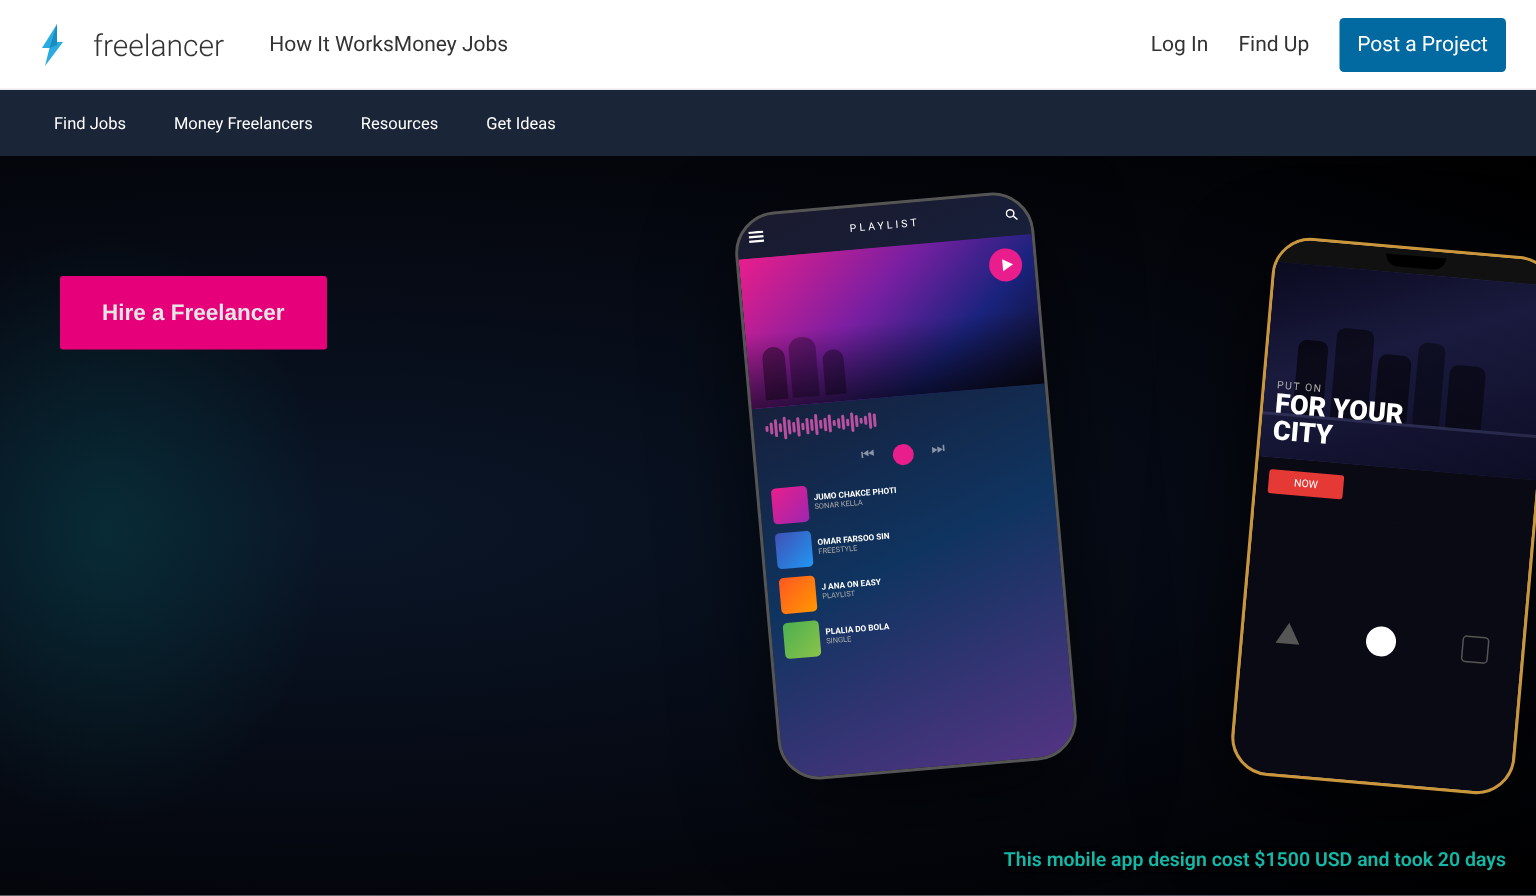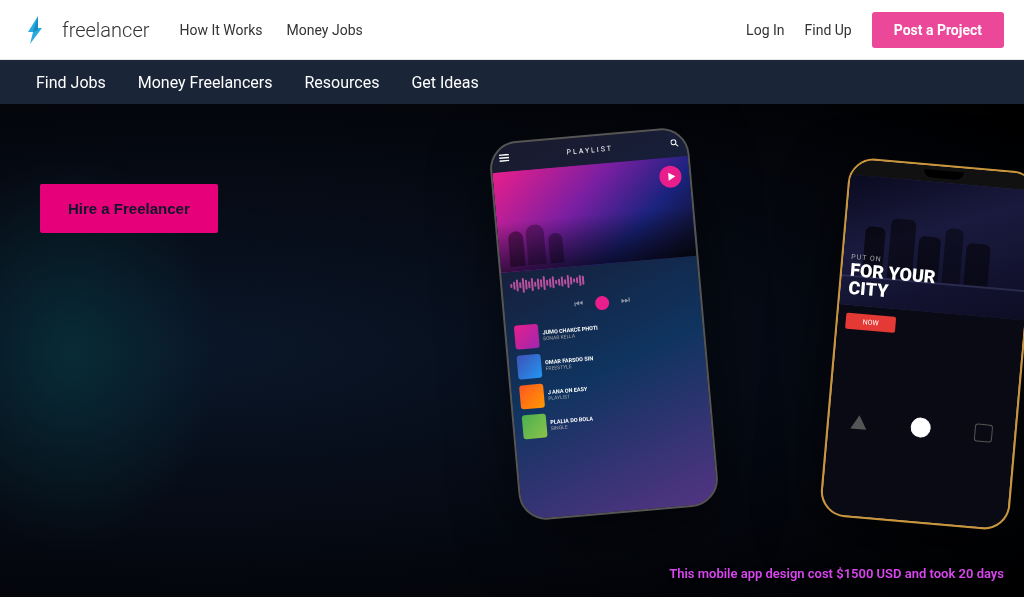--- a/index.html
+++ b/index.html
@@ -26,60 +26,59 @@
       margin-right: 6px;
     }
     .logo-text {
       font-size: 20px;
       color: #333;
       font-weight: 300;
     }
     .top-nav-links {
       display: flex;
       align-items: flex-end;
-      gap: 24px;
       flex: 1;
     }
     .top-nav-links a {
       text-decoration: none;
       color: #333;
       font-size: 14px;
     }
     .top-nav-right {
       display: flex;
       align-items: center;
       gap: 20px;
     }
     .top-nav-right a {
       text-decoration: none;
       color: #333;
       font-size: 14px;
     }
     .post-project-btn {
-      background: #ec4899;
+      background: #0369a1;
       color: #fff !important;
-      padding: 10px 22px;
+      padding: 10px 12px;
       border-radius: 3px;
       font-size: 14px;
-      font-weight: 700;
+      font-weight: 400;
       text-decoration: none;
     }
 
     
     .sec-nav {
       background: #1a2538;
       display: flex;
       align-items: center;
       padding: 0 20px;
       height: 44px;
     }
     .sec-nav a {
       color: #fff;
       text-decoration: none;
-      font-size: 16px;
+      font-size: 11px;
       padding: 0 16px;
       height: 44px;
       display: flex;
       align-items: center;
     }
 
     
     .hero {
       position: relative;
       width: 1024px;
@@ -127,21 +126,21 @@
       line-height: 1.5;
       margin-bottom: 32px;
       max-width: 380px;
     }
     .hero-buttons {
       display: flex;
       gap: 12px;
     }
     .btn-hire {
       background: #e6007a;
-      color: #0f172a;
+      color: #e5e5e5;
       padding: 16px 28px;
       border: none;
       font-size: 15px;
       font-weight: 700;
       cursor: pointer;
       border-radius: 2px;
     }
     .btn-earn {
       background: transparent;
       color: #fff;
@@ -367,21 +366,21 @@
       border: 1.5px solid #555;
       border-radius: 3px;
       margin-top: 1px;
     }
 
     
     .hero-caption {
       position: absolute;
       bottom: 16px;
       right: 20px;
-      color: #d946ef;
+      color: #14b8a6;
       font-size: 13px;
       font-weight: 600;
       text-shadow: 0 1px 4px rgba(0,0,0,0.8);
       margin-top: 10px;
     }
   </style>
 </head>
 <body>
 
 <nav class="top-nav">

